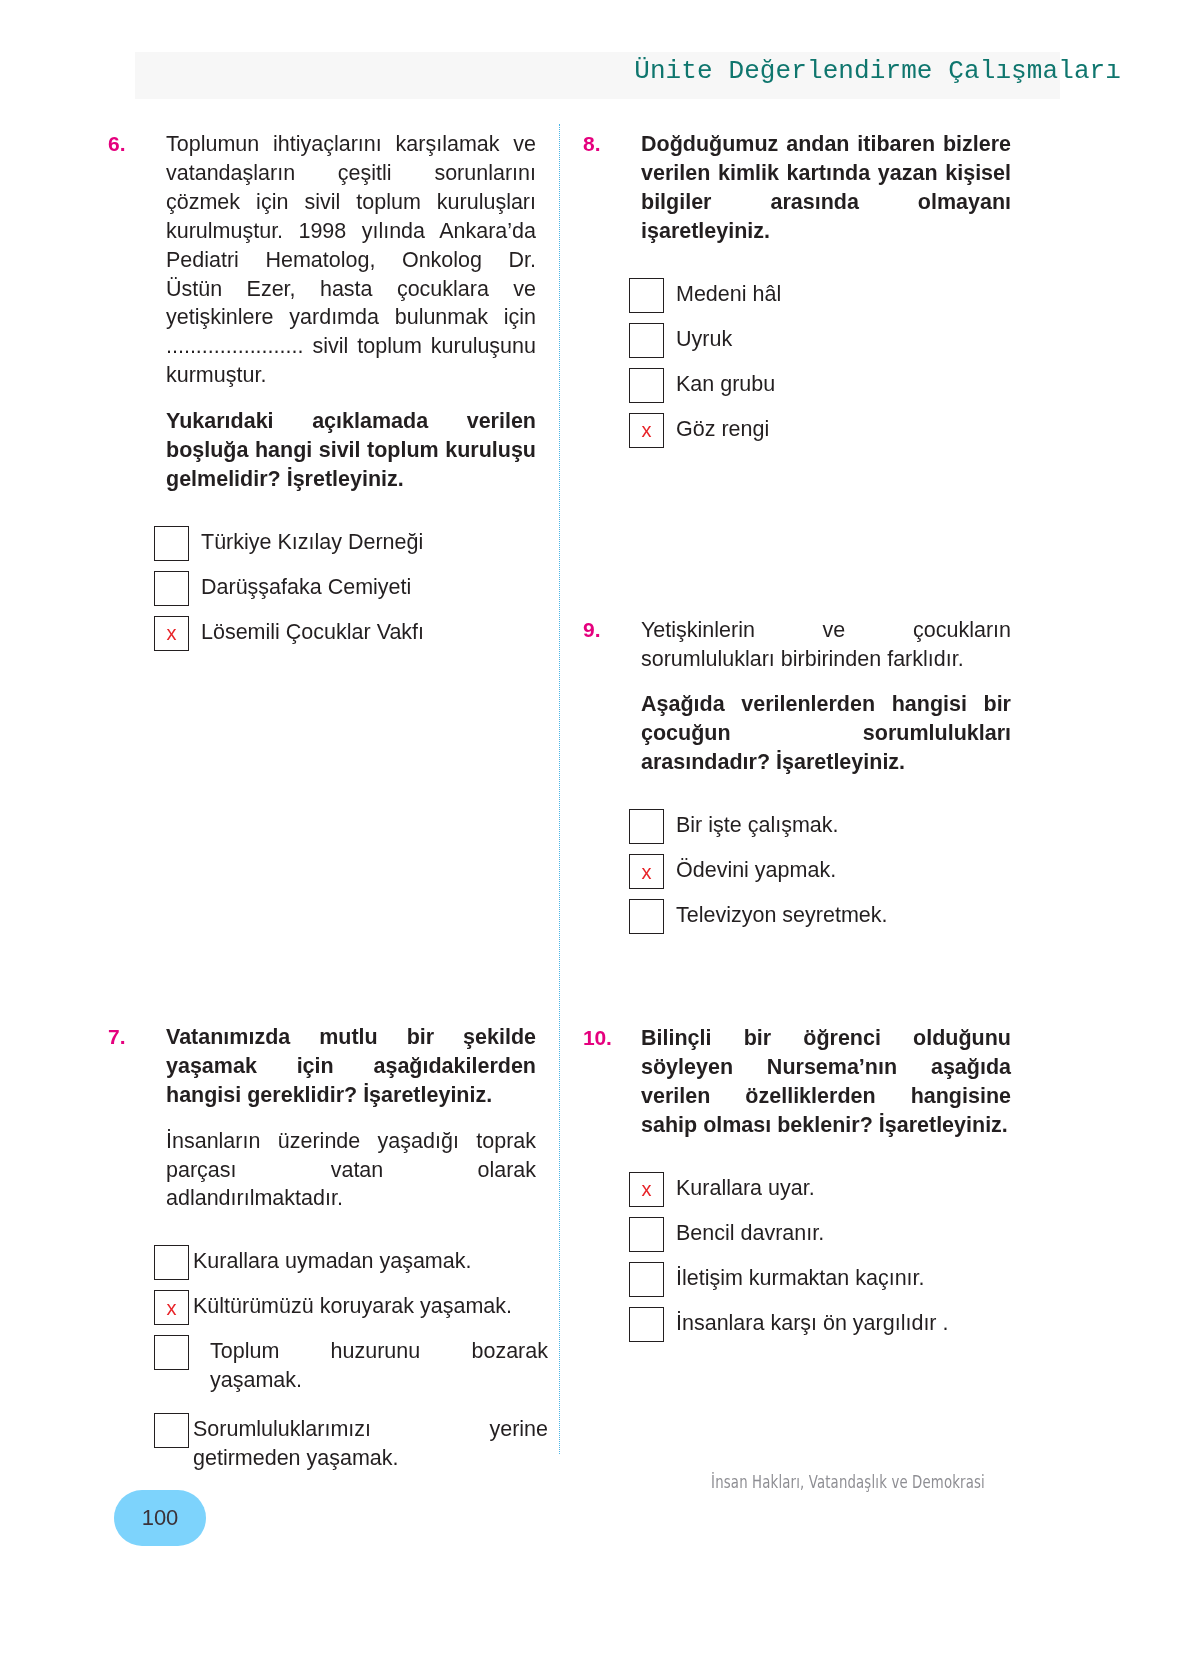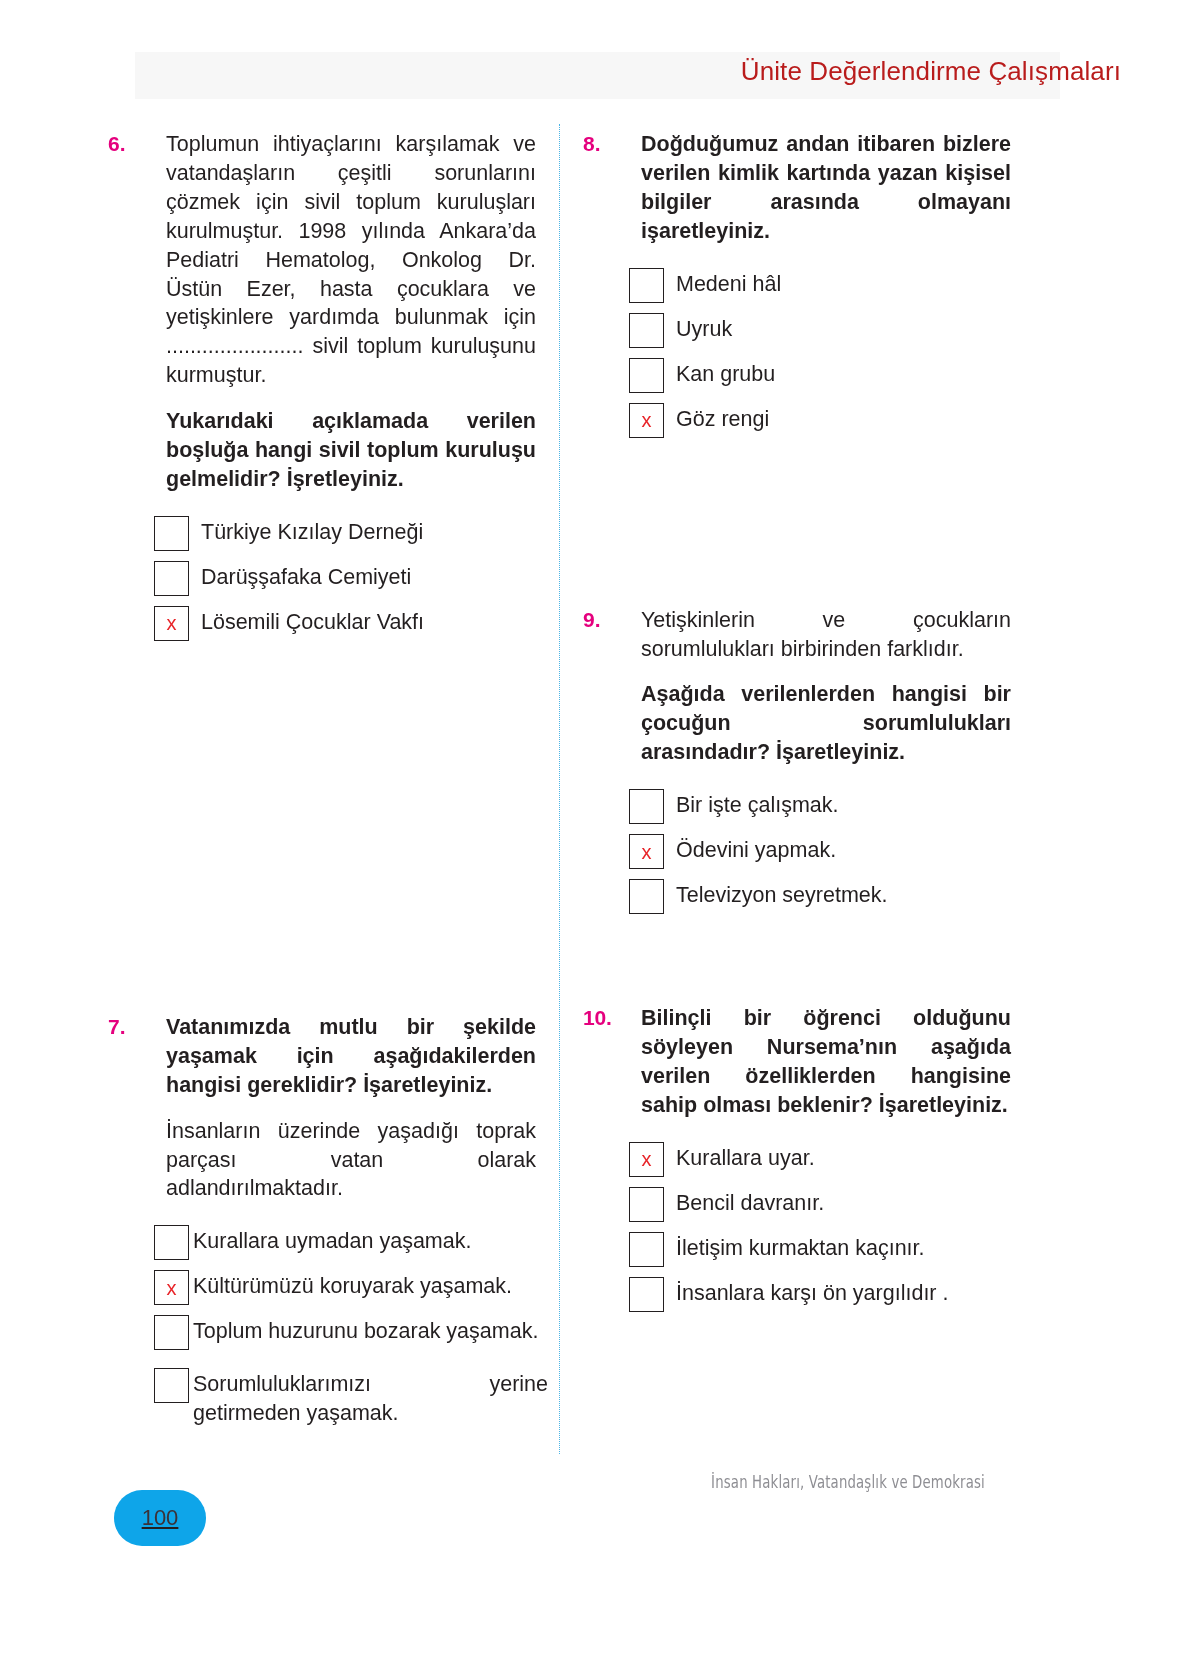--- a/index.html
+++ b/index.html
@@ -22,22 +22,22 @@
     width: 925px;
     height: 47px;
     background: #f7f7f7;
   }
   .header-title {
     position: absolute;
     right: 60px;
     top: 56px;
     font-size: 26px;
     letter-spacing: 0.1px;
-    color: #b91c1c;
-    font-family: Liberation Sans, sans-serif;
+    color: #0f766e;
+    font-family: Liberation Mono, monospace;
     white-space: nowrap;
   }
 
   
   .page {
     position: absolute;
     left: 0;
     top: 0;
     width: 1181px;
     height: 1653px;
@@ -83,21 +83,21 @@
     line-height: 1.345;
     text-align: justify;
     margin: 12px;
     font-family: "Liberation Sans", sans-serif;
     hyphens: manual;
   }
   .para.bold { font-weight: bold; }
   .para + .para { margin-top: 17px; }
 
   
-  .options { margin-top: 20px; }
+  .options { margin-top: 30px; }
   .opt {
     display: flex;
     align-items: flex-start;
     margin-bottom: 8px;
   }
   .cbox {
     flex: 0 0 auto;
     width: 35px;
     height: 35px;
     border: 1.6px solid #231f20;
@@ -117,40 +117,39 @@
     font-size: 21.5px;
     line-height: 1.34;
     padding-top: 4px;
     font-family: "Liberation Sans", sans-serif;
   }
   .opt-label.justify {
     text-align: justify;
     flex: 1 1 auto;
   }
 
-  .opt.gap-lg { margin-bottom: 16px; }
+  .opt.gap-lg { margin-bottom: 16px; gap: 17px; }
 
   
   .vspace-7  { height: 352px; }
   .vspace-9  { height: 148px; }
   .vspace-10 { height: 70px; }
 
   
   .page-badge {
     position: absolute;
     left: 114px;
     top: 1490px;
     width: 92px;
     height: 56px;
     border-radius: 28px;
-    background: #0ea5e9;
+    background: #7dd3fc;
     display: flex;
     align-items: center;
     justify-content: center;
-    text-decoration: underline;
   }
   .page-badge span {
     font-size: 22px;
     color: #3b3238;
     font-family: "Liberation Sans", sans-serif;
   }
   .footer-note {
     position: absolute;
     right: 196px;
     top: 1471px;

